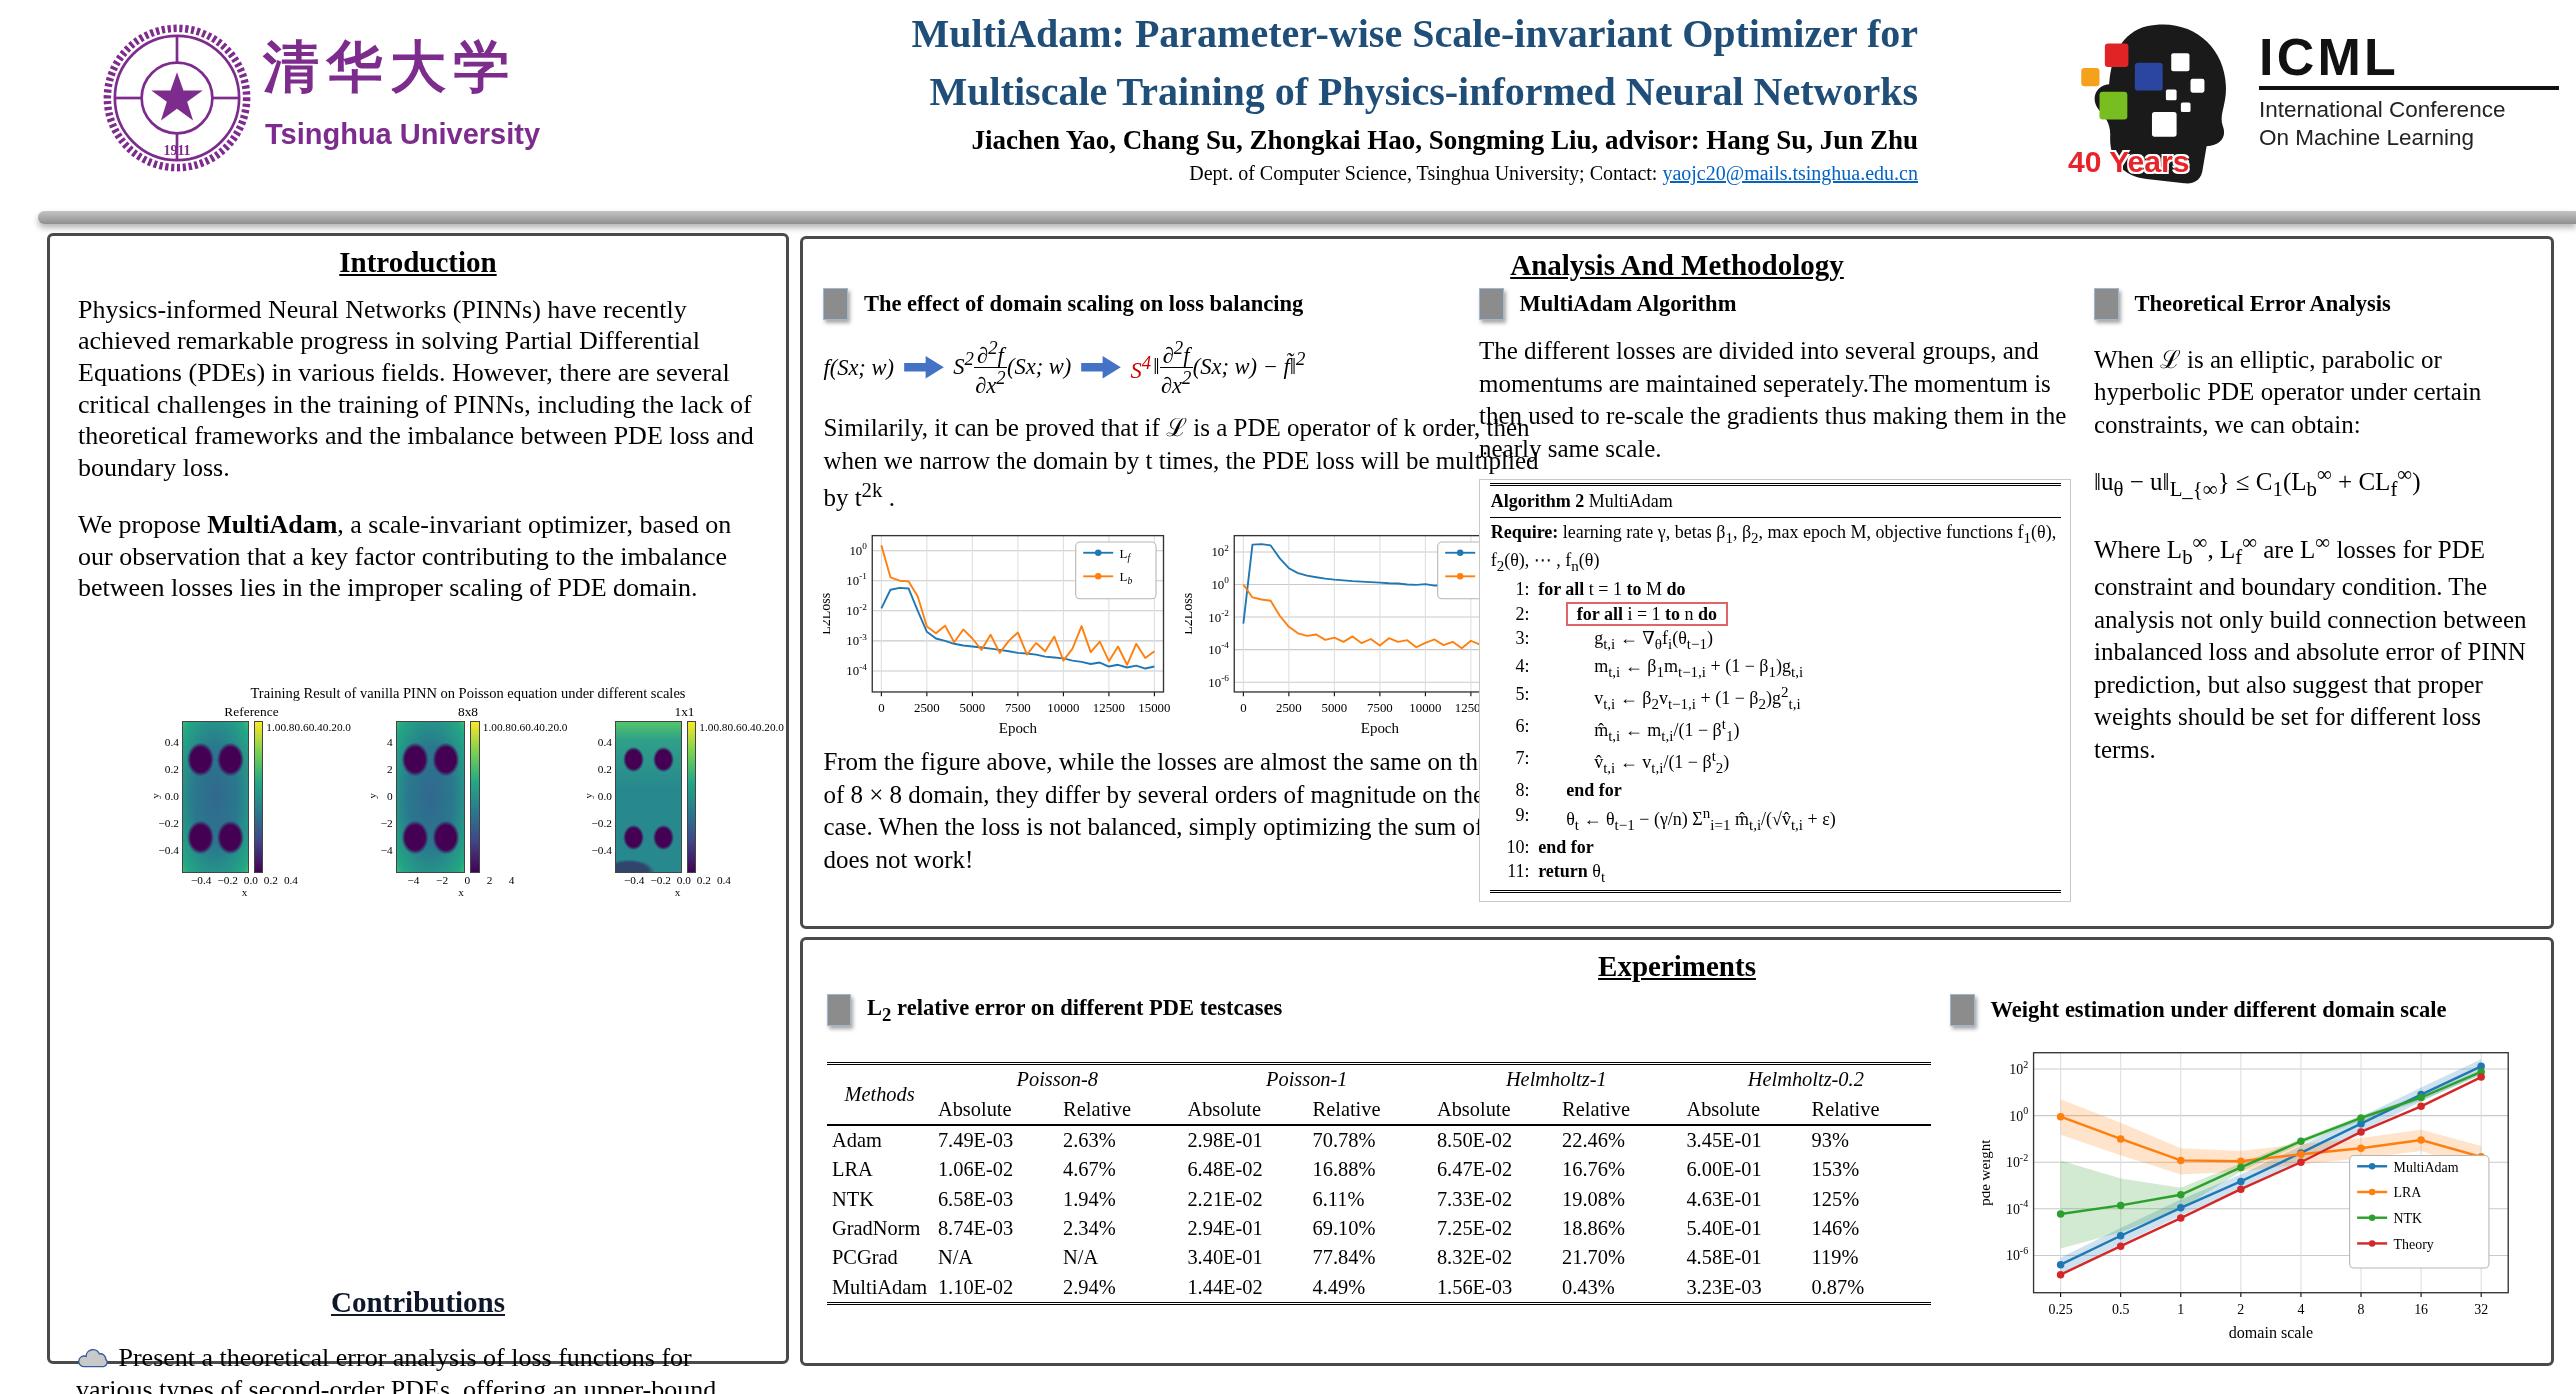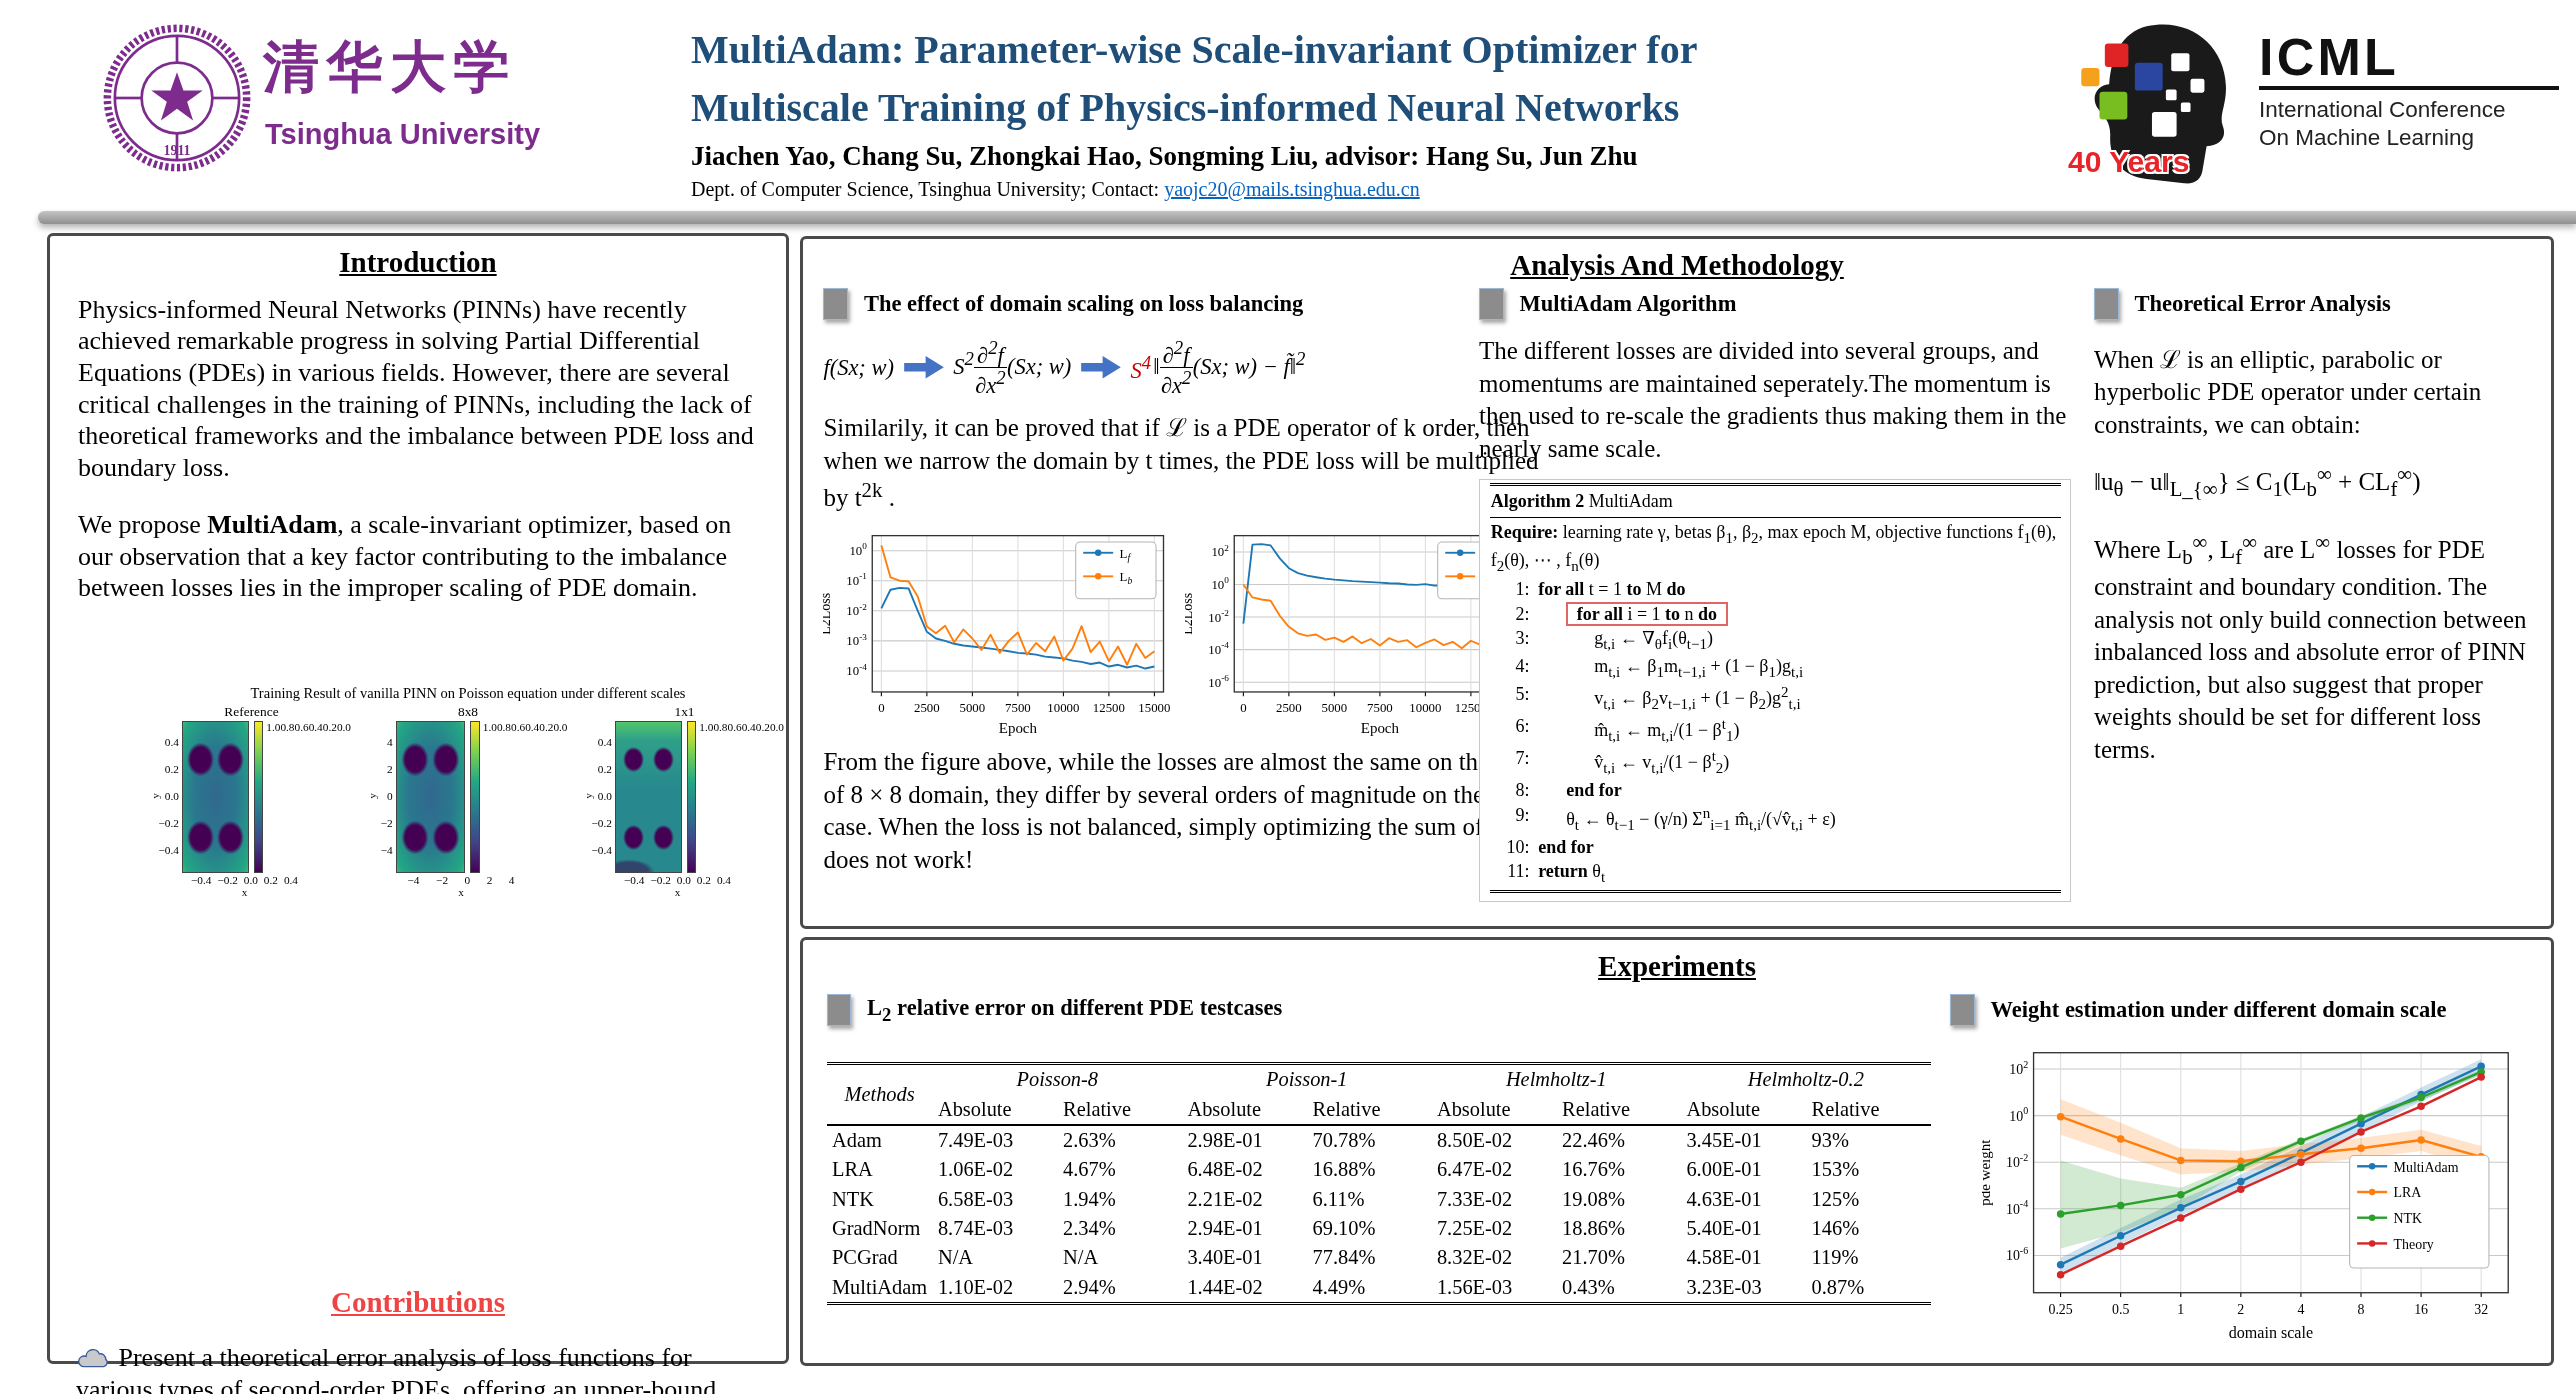--- a/index.html
+++ b/index.html
@@ -3,42 +3,42 @@
 <meta charset="utf-8">
 <style>
   html,body{margin:0;padding:0;background:#e8e8e8;}
   #poster{position:relative;width:2576px;height:1395px;background:#ffffff;
           font-family:"Liberation Serif","DejaVu Serif",serif;color:#000;overflow:hidden;}
   
   .tsinghua{position:absolute;left:102px;top:19px;width:461px;height:172px;}
   .seal{position:absolute;left:0;top:4.3px;}
   .cjk{position:absolute;left:161px;top:10.7px;font-size:56px;font-weight:bold;color:#7d2b8d;letter-spacing:7.5px;white-space:nowrap;}
   .ts-en{position:absolute;left:163px;top:99px;font-size:29px;font-weight:bold;color:#7d2b8d;font-family:"Liberation Sans",sans-serif;}
-  .title-block{position:absolute;left:691px;top:21px;width:1227px;text-align:left;}
+  .title-block{position:absolute;left:691px;top:5px;width:1227px;text-align:right;}
   .t1{font-size:40px;font-weight:bold;color:#1f4e79;line-height:1.45;}
   .authors{font-size:27px;font-weight:bold;margin-top:4.3px;}
   .contact{font-size:20px;margin-top:5.4px;}
   .contact a{color:#0563c1;text-decoration:underline;}
   .icml{position:absolute;left:2066px;top:21.4px;width:493px;height:177px;}
   .icml-head{position:absolute;left:0;top:0;}
   .years{position:absolute;left:2.1px;top:124px;font-size:30px;font-weight:bold;color:#e8242a;
          font-family:"Liberation Sans",sans-serif;text-shadow:1.6px 1.6px 0 #fff,-1.6px -1.6px 0 #fff,1.6px -1.6px 0 #fff,-1.6px 1.6px 0 #fff;}
   .icml-right{position:absolute;left:193px;top:9.6px;width:300px;font-family:"Liberation Sans",sans-serif;}
   .icml-word{font-size:52px;font-weight:bold;letter-spacing:3.2px;color:#111;line-height:1.0;}
   .icml-rule{height:4.3px;background:#111;margin:3.2px 0 5.4px 0;}
   .icml-sub{font-size:22.5px;color:#222;line-height:1.25;}
   .divider{position:absolute;left:38px;top:211px;width:2538px;height:13px;border-radius:6.4px 0 0 6.4px;
            background:linear-gradient(#c4c4c4,#8f8f8f);box-shadow:0 3.8px 6.4px rgba(0,0,0,.3);}
   
   .panelbox{position:absolute;background:#fff;border:3.8px solid #4a4a4a;border-radius:6px;}
   #box-intro{left:47px;top:233px;width:736px;height:1125px;}
   #box-method{left:800px;top:236px;width:1748px;height:687px;}
   #box-exp{left:800px;top:937px;width:1748px;height:423px;}
   .sec-title{text-align:center;font-size:29px;font-weight:bold;text-decoration:underline;margin-top:9.6px;}
-  .red{color:#ef4444;}
+  .red{color:#0f172a;}
   
   .intro-body{margin:15px 28px 0 28px;font-size:26px;line-height:1.22;text-align:left;}
   .heatfig{position:absolute;left:102px;top:449px;width:632px;height:219px;}
   .hm-suptitle{text-align:center;font-size:14.5px;margin-bottom:2.1px;}
   .hrow{display:flex;justify-content:space-between;}
   .hpanel{width:199px;font-size:11.3px;}
   .ptitle{text-align:center;font-size:13.4px;margin-bottom:1.1px;}
   .prow{display:flex;align-items:flex-start;}
   .ylabv{width:10.7px;height:150px;display:flex;align-items:center;justify-content:center;}
   .ylabv span{transform:rotate(-90deg);display:block;}

